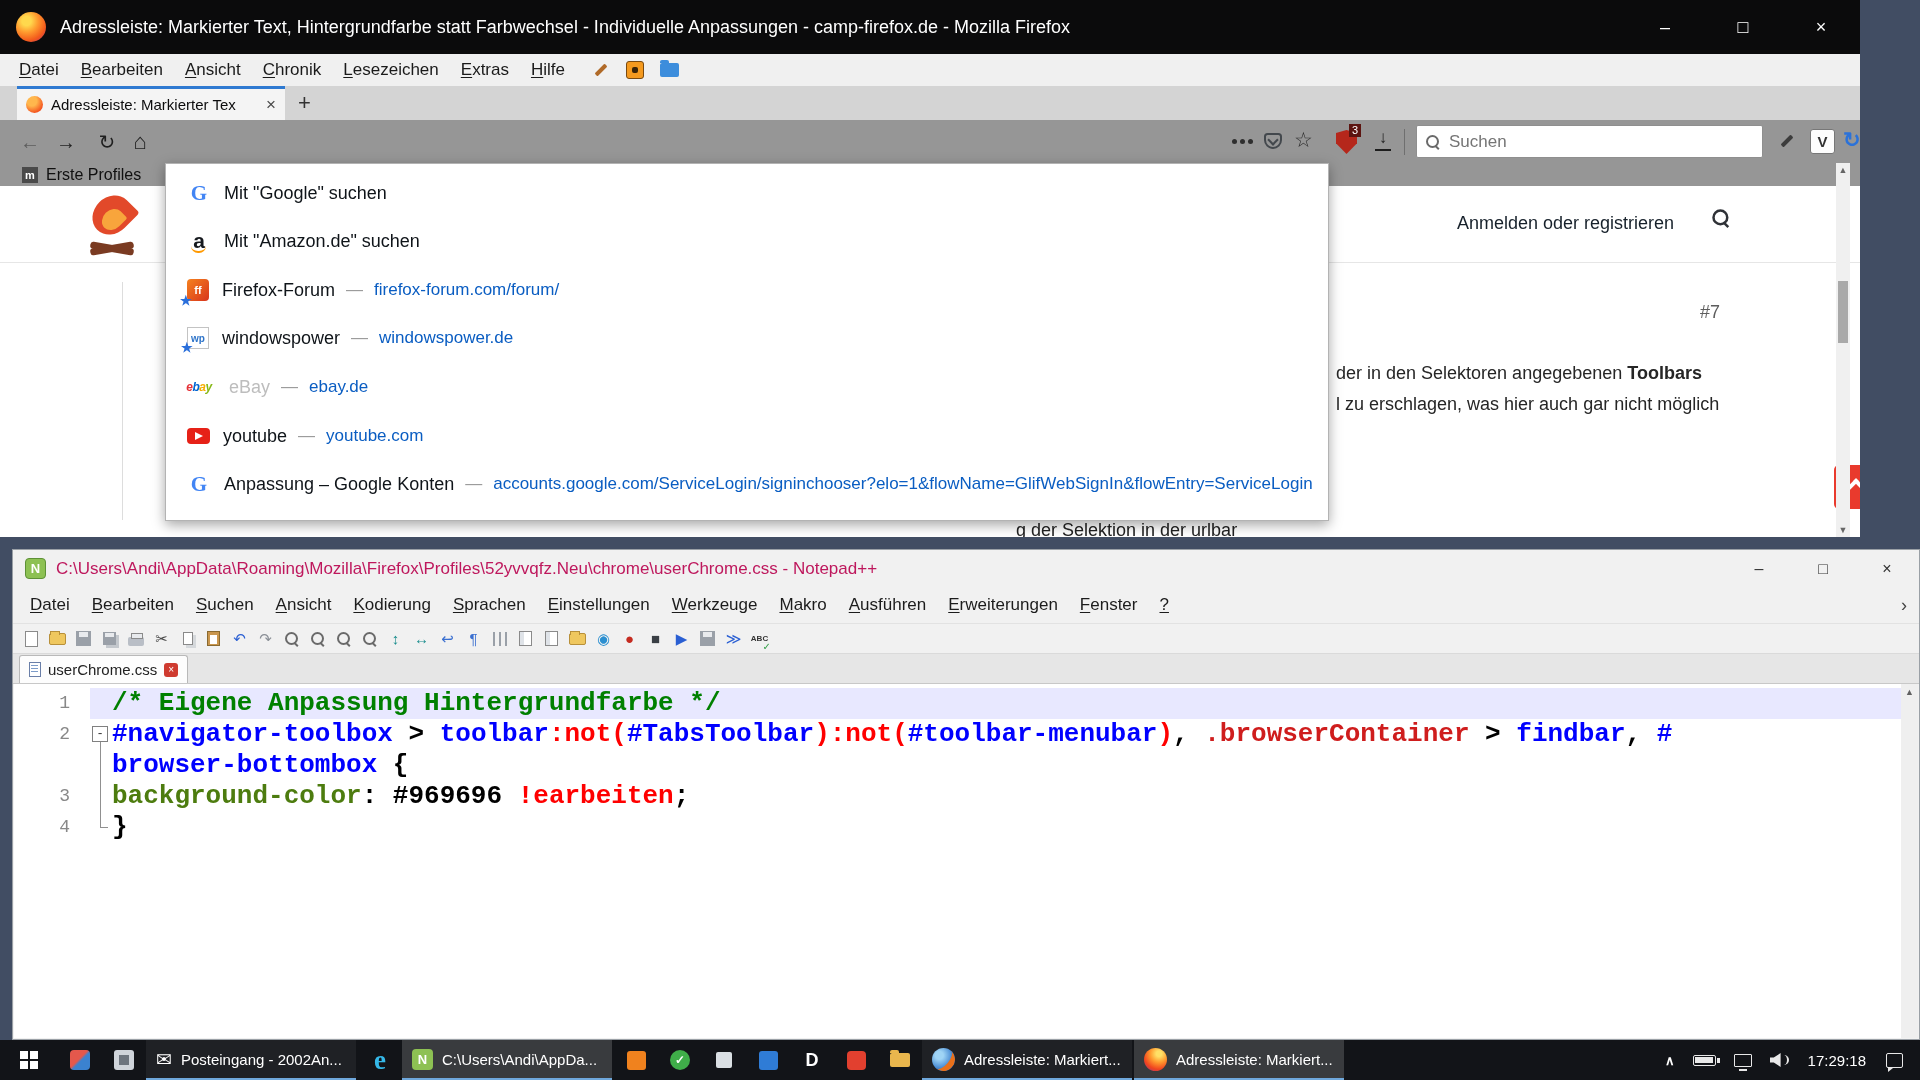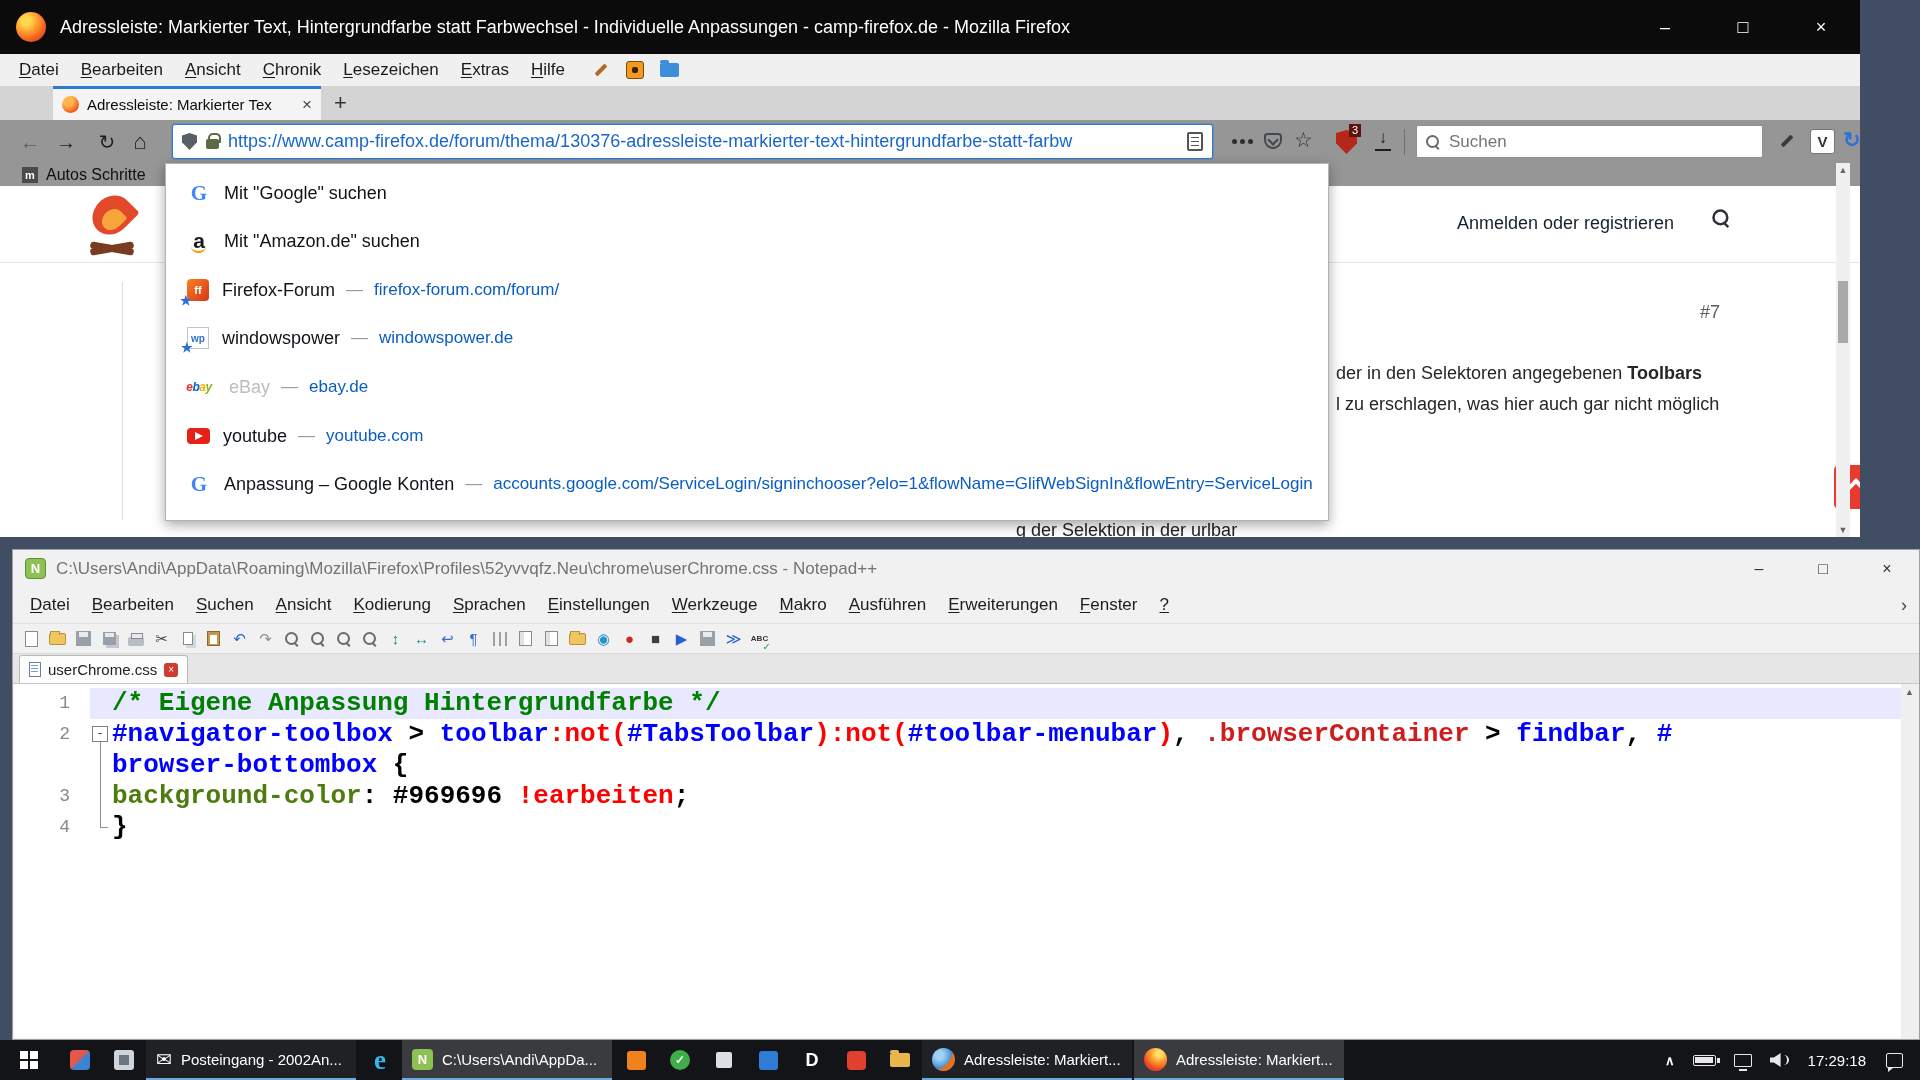--- a/index.html
+++ b/index.html
@@ -22,21 +22,21 @@
   .ak { text-decoration:underline; text-underline-offset:2px; }
   .mb-icons { display:flex; gap:16px; margin-left:16px; align-items:center; }
   .pen { width:18px; height:18px; position:relative; }
   .pen::before { content:''; position:absolute; left:2px; top:7px; width:14px; height:4px; background:#b06a28; border-radius:1px; transform:rotate(-45deg); }
   .pen.dark::before { background:#3c3c3c; }
   .orange-addon { width:18px; height:18px; background:#f59a1f; border:1px solid #7a4a10; border-radius:3px; position:relative; }
   .orange-addon::after { content:''; position:absolute; left:5px; top:5px; width:6px; height:6px; background:#3a2408; border-radius:2px; }
   .blue-folder { width:19px; height:14px; background:#3c8ddc; border-radius:2px; position:relative; }
   .blue-folder::before { content:''; position:absolute; top:-3px; left:0; width:9px; height:3px; background:#3c8ddc; border-radius:2px 2px 0 0; }
 
-  .fx-tabbar { height:34px; background:#d4d4d4; display:flex; align-items:flex-start;padding-left:36px; }
+  .fx-tabbar { height:34px; background:#d4d4d4; display:flex; align-items:flex-start; }
   .fx-tab { margin-left:17px; width:268px; height:34px; background:#f4f4f4; border-top:3px solid #2f7ad1;
     display:flex; align-items:center; padding:0 9px; font-size:15px; color:#0c0c0d; }
   .tab-favicon { width:17px; height:17px; border-radius:50%; flex-shrink:0;
     background:radial-gradient(circle at 35% 30%, #ffb74d 0 30%, #f4511e 75%, #bf360c 100%); }
   .fx-tab .tab-label { flex:1; white-space:nowrap; overflow:hidden; margin:0 8px; }
   .tab-close { color:#4a4a4a; font-size:17px; }
   .new-tab-btn { align-self:center; font-size:22px; color:#333; padding:0 13px; }
 
   .fx-navbar { height:43px; background:#969696; position:relative; }
   .nav-btn { position:absolute; top:8px; width:28px; height:28px; display:flex; align-items:center; justify-content:center; font-size:20px; color:#1f1f1f; }
@@ -124,21 +124,21 @@
   .dd-title { font-size:18px; color:#0f1419; white-space:nowrap; }
   .dd-dim { font-size:18px; color:#bdbdbd; margin-left:5px; }
   .dd-sep { color:#9a9a9a; margin:0 11px; font-size:17px; }
   .dd-link { font-size:17px; color:#0a5dc2; white-space:nowrap; }
 
   
   #notepad { left:12px; top:549px; width:1908px; height:491px; background:#f1f1f1; border:1px solid #9aa0a6; }
   .np-titlebar { height:37px; display:flex; align-items:center; position:relative; background:#f1f1f1; }
   .np-appicon { width:21px; height:21px; margin:0 10px 0 12px; background:#8dc153; border:1px solid #5e9137; border-radius:4px;
     color:#fff; font-size:13px; font-weight:bold; display:flex; align-items:center; justify-content:center; }
-  .np-title { font-size:17px; color:#737373; white-space:nowrap; }
+  .np-title { font-size:17px; color:#be185d; white-space:nowrap; }
   .np-controls { position:absolute; right:0; top:0; height:37px; display:flex; }
   .np-btn { width:64px; display:flex; align-items:center; justify-content:center; font-size:16px; color:#333; }
   .np-menubar { height:36px; display:flex; align-items:center; font-size:17px; color:#1c1c1c; padding-left:6px; background:#f1f1f1; }
   .np-menu-overflow { margin-left:auto; margin-right:12px; color:#444; font-size:18px; }
   .np-toolbar { height:31px; background:#f1f1f1; border-top:1px solid #e2e2e2; border-bottom:1px solid #dadada;
     display:flex; align-items:center; padding-left:8px; gap:5px; }
   .tbi { width:21px; height:21px; display:flex; align-items:center; justify-content:center; font-size:15px; position:relative; }
   .k-sheet i { display:block; width:13px; height:16px; background:#fff; border:1px solid #8a8a8a; }
   .k-openfolder i { display:block; width:17px; height:12px; background:#efc75e; border:1px solid #b8903a; border-radius:2px; position:relative; }
   .k-openfolder i::before { content:''; position:absolute; top:-3px; left:0; width:8px; height:3px; background:#efc75e; border:1px solid #b8903a; border-bottom:none; }
@@ -264,46 +264,40 @@
       <span class="tab-close">×</span>
     </div>
     <div class="new-tab-btn">+</div>
   </div>
 
   <div class="fx-navbar">
     <div class="nav-btn nav-back">←</div>
     <div class="nav-btn nav-fwd">→</div>
     <div class="nav-btn nav-reload">↻</div>
     <div class="nav-btn nav-home">⌂</div>
-    <div class="urlbar">
-      <span class="shield-icon"></span>
-      <span class="lock-icon"></span>
-      <span class="url-text">https://www.camp-firefox.de/forum/thema/130376-adressleiste-markierter-text-hintergrundfarbe-statt-farbw</span>
-      <span class="reader"></span>
-    </div>
     <div class="dots3"></div>
     <div class="pocket"></div>
     <div class="star-btn">☆</div>
     <div class="ublock"></div>
     <div class="ublock-badge">3</div>
     <div class="dl-btn">↓</div>
     <div class="nav-sep"></div>
     <div class="searchbox">
       <span class="magnifier"></span>
       <input class="search-input" readonly="" placeholder="Suchen" style="">
     </div>
     <div class="pen dark stylus"></div>
     <div class="vbox">V</div>
     <div class="sync-btn">↻</div>
     <div class="burger"></div>
   </div>
 
   <div class="fx-bookmarksbar">
     <span class="bm-favicon">m</span>
-    <span>Autos Schritte</span>
+    <span>Erste Profiles</span>
   </div>
 
   <div class="fx-content">
     <div class="page-header">
       <div class="logo-flame">
           <i class="f1"></i>
           <i class="f2"></i>
           <i class="log1"></i>
           <i class="log2"></i>
         </div>

